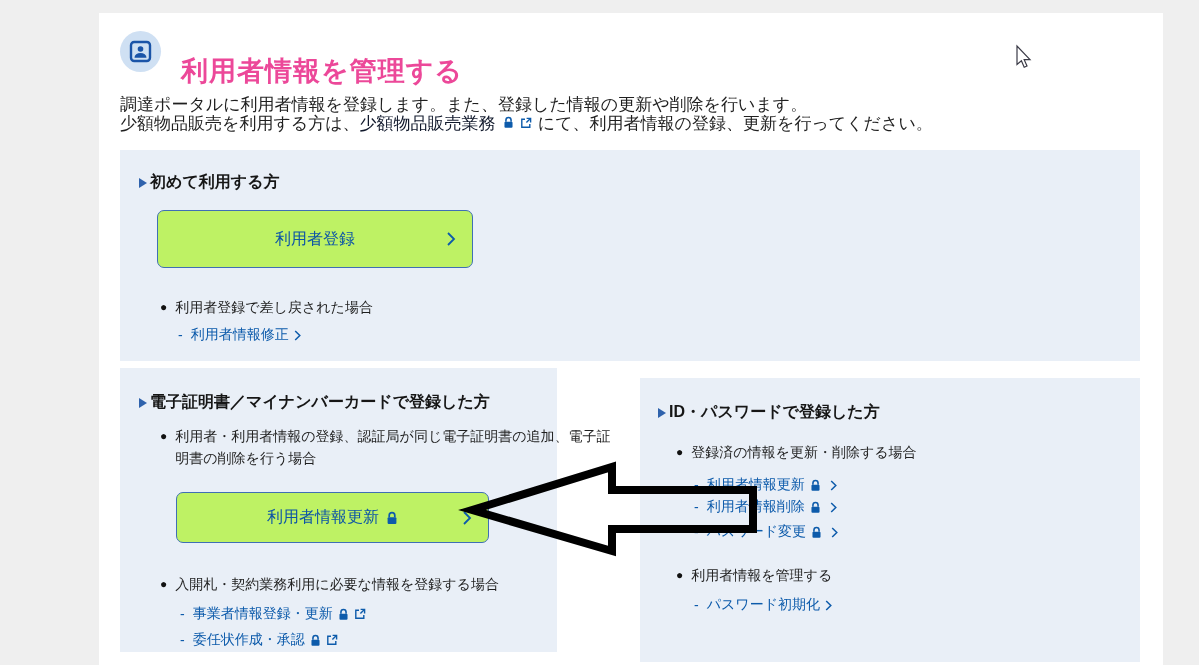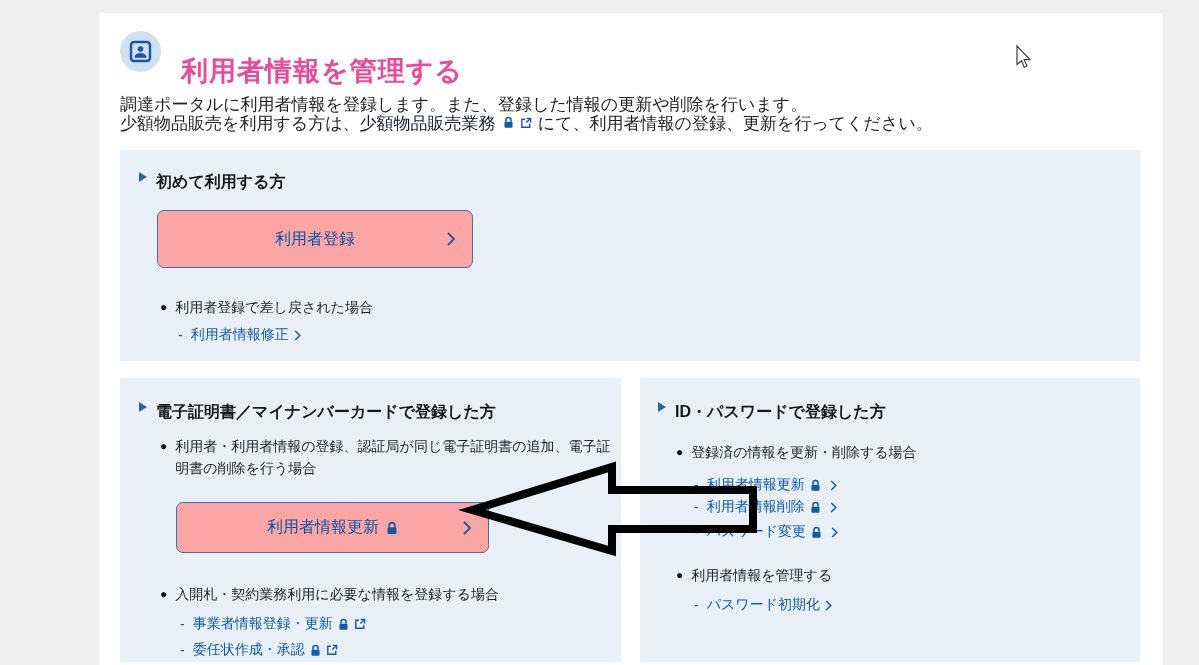--- a/index.html
+++ b/index.html
@@ -24,46 +24,46 @@
   .page-title {
     position:absolute; left:82px; top:40px;
     font-size:27px; font-weight:bold; color:#ec4899; letter-spacing:1px;
   }
   .intro { position:absolute; left:21px; top:82px; font-size:17px; line-height:19px; color:#1f1f1f; }
   .intro a, .lnk { color:#0f172a; text-decoration:none; cursor:pointer; }
 
   
   .section { position:absolute; background:#e9eff7; }
   .sec-first  { left:21px;  top:137px; width:1020px; height:211px; }
-  .sec-cert   { left:21px;  top:365px; width:501px;  height:284px; }
+  .sec-cert   { left:21px;  top:355px; width:437px;  height:284px; }
   .sec-idpw   { left:541px; top:365px; width:500px;  height:284px; }
 
   .sec-heading {
-    position:absolute; display:flex; align-items:flex-start; gap:9px;
+    position:absolute; display:flex; align-items:center; gap:3px;
     font-size:16px; font-weight:bold; color:#161616;
   }
   .tri {
     width:0; height:0;
     border-left:8px solid #2f62ac;
     border-top:5px solid transparent;
     border-bottom:5px solid transparent;
   }
   .bullet-row {
     position:absolute; display:flex; align-items:flex-start; gap:8px;
     font-size:14px; color:#1f1f1f; line-height:22px;
   }
   .bullet-glyph { font-size:12px; line-height:22px; color:#111; }
   .link-row {
     position:absolute; display:flex; align-items:center; gap:5px;
     font-size:14px; color:#0d5bab; cursor:pointer; white-space:nowrap;
   }
   .link-row .dash { color:#0d5bab; margin-right:3px; }
 
   .big-button {
-    position:absolute; background:#fca5a5;
+    position:absolute; background:#bef264;
     border:1.5px solid #3f6fb5; border-radius:7px;
     display:flex; align-items:center; justify-content:center; gap:7px;
     font-size:16px; color:#0d55a6; cursor:pointer;
   }
   .big-button .btn-chevron { position:absolute; right:16px; top:50%; transform:translateY(-50%); }
 
   .icon { display:inline-flex; align-items:center; }
 
   
   .overlay { position:absolute; left:0; top:0; width:1199px; height:665px; pointer-events:none; }

